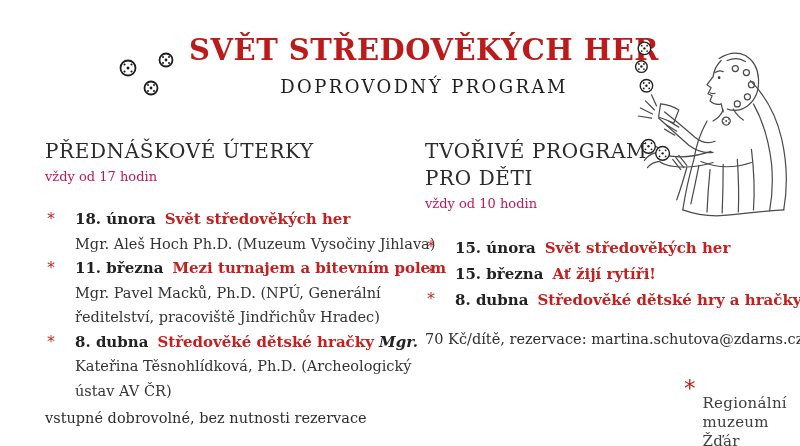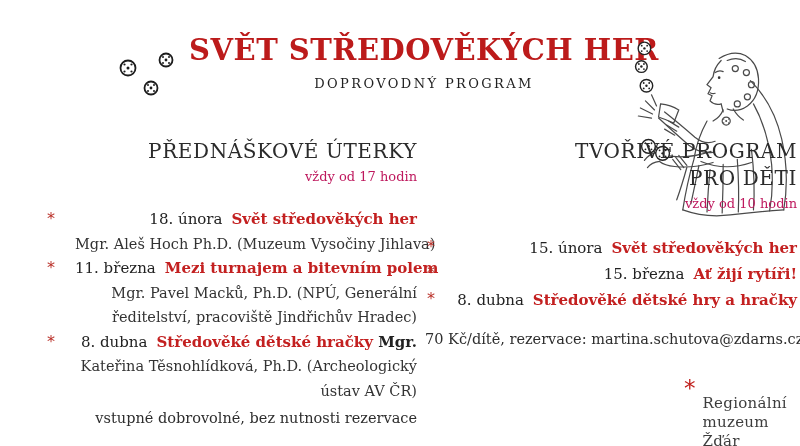--- a/index.html
+++ b/index.html
@@ -3,41 +3,41 @@
 <meta charset="utf-8">
 <style>
   html,body{margin:0;padding:0;background:#fff;}
   .page{
     position:relative;width:800px;height:446px;background:#ffffff;overflow:hidden;
     font-family:"DejaVu Serif","Liberation Serif",serif;color:#2e2e2e;
   }
   
   .header{position:absolute;top:34px;left:48px;right:0;text-align:center;}
   .title{font-size:29px;line-height:33px;font-weight:bold;color:#bc1b1b;letter-spacing:.5px;margin:0;}
-  .subtitle{margin-top:9px;font-size:13px;letter-spacing:2.4px;color:#1f1f1f;}
-  
-  .col{position:absolute;top:138px;text-align:right;}
+  .subtitle{margin-top:9px;font-size:18px;letter-spacing:2.4px;color:#1f1f1f;}
+  
+  .col{position:absolute;top:138px;}
   .col-left{left:45px;width:372px;}
   .col-right{left:425px;width:372px;}
   h2.sec{font-size:20px;line-height:27px;font-weight:normal;letter-spacing:.6px;color:#2b2b2b;margin:0;}
   .subhead{font-size:13px;line-height:24px;color:#be185d;}
   ul.items{list-style:none;margin:0;padding:0;}
   .col-left ul.items{margin-top:18px;}
   .col-right ul.items{margin-top:19px;}
   li.item{position:relative;padding-left:30px;}
   .col-left li.item{line-height:24.5px;}
   .col-right li.item{line-height:26px;}
   .star{
     position:absolute;left:2px;top:4px;color:#b92f28;font-size:16px;line-height:1;
     font-family:"DejaVu Sans","Liberation Sans",sans-serif;
   }
   .line1{white-space:nowrap;font-size:15px;}
-  .date{font-weight:normal;color:#222222;margin-right:9px;}
+  .date{font-weight:bold;color:#222222;margin-right:9px;}
   .rtitle{font-weight:bold;color:#c32020;}
-  .suffix{font-weight:bold;color:#222222;}
+  .suffix{font-weight:bold;color:#222222;font-style:italic;}
   .detail{font-size:14.5px;white-space:nowrap;color:#333333;}
   .note{font-size:14.5px;color:#2e2e2e;white-space:nowrap;}
   .col-left .note{margin-top:7px;}
   .col-right .note{margin-top:18px;}
   
   .logo{position:absolute;left:684px;top:376px;display:flex;gap:7px;}
   .logo-star{
     color:#c0201d;font-size:23px;line-height:1;margin-top:1px;
     font-family:"DejaVu Sans","Liberation Sans",sans-serif;
   }

